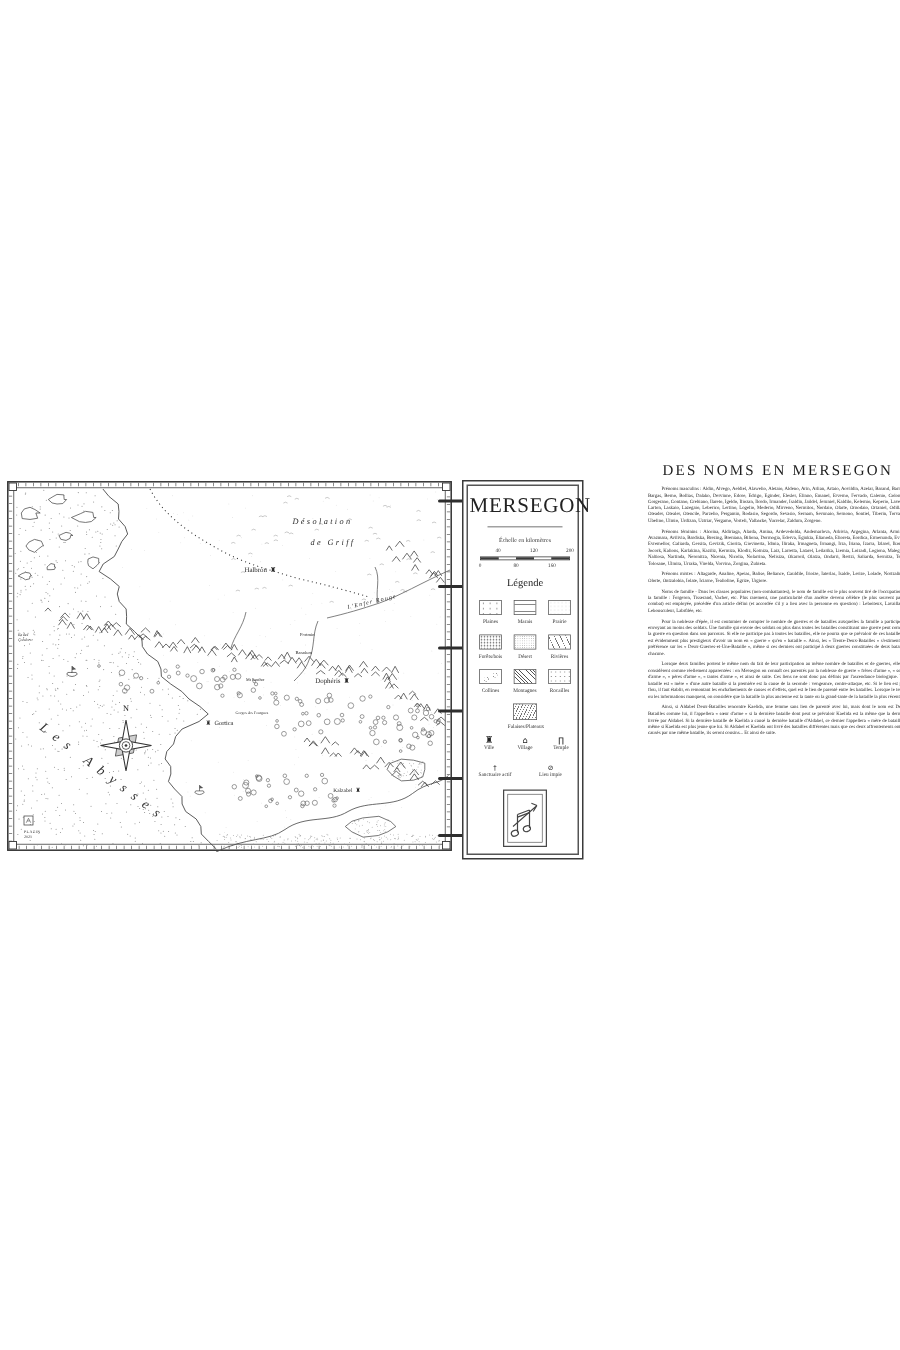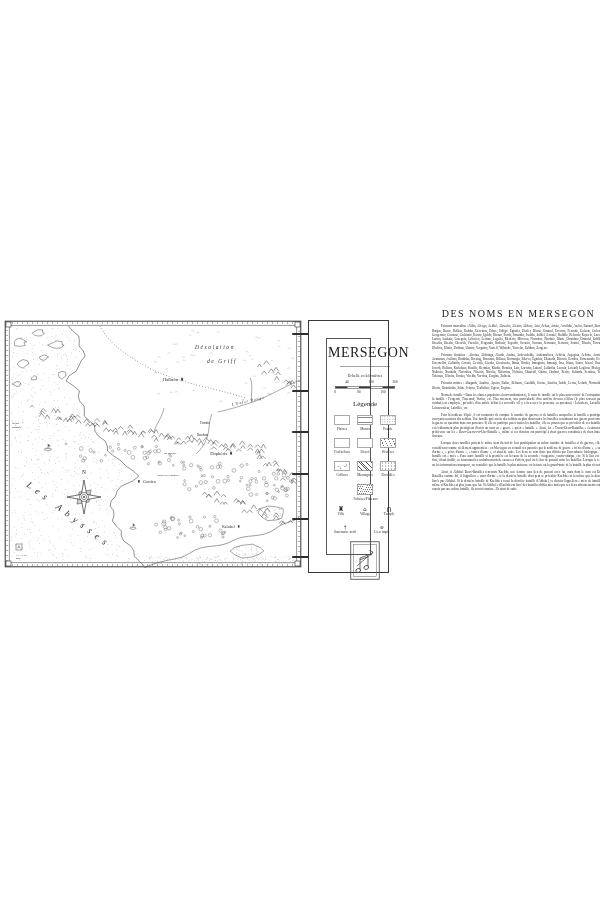--- a/index.html
+++ b/index.html
@@ -1,21 +1,21 @@
 <!DOCTYPE html>
 <html><head>
 <meta charset="utf-8">
 <style>
   html,body{margin:0;padding:0;background:#fff;}
   .stage{position:relative;width:600px;height:900px;background:#ffffff;overflow:hidden;
          font-family:"Liberation Serif",serif;color:#2b2b2b;}
   .abs{position:absolute;}
   
   .legend-page{left:308px;top:320px;width:81px;height:253px;border:1.2px solid #3a3a3a;
-               padding:17px;box-sizing:border-box;background:#fff;}
+               padding:2px;box-sizing:border-box;background:#fff;}
   .legend-inner{width:100%;height:100%;border:0.8px solid #555;position:relative;box-sizing:border-box;}
   .legend-content{position:absolute;left:1px;top:1px;width:148px;height:486px;
                   transform:scale(0.5);transform-origin:0 0;}
   .lg-title{position:absolute;top:8px;left:0;width:100%;text-align:center;font-size:28px;
             letter-spacing:1px;color:#222;font-weight:400;}
   .lg-divider{position:absolute;top:52px;left:24px;width:100px;border-top:1.5px solid #444;}
   .lg-scale-title{position:absolute;top:66px;left:0;width:100%;text-align:center;font-size:8px;color:#333;}
   .scalebar{position:absolute;top:92px;left:14px;width:120px;height:5px;border:0.8px solid #333;
             display:flex;box-sizing:border-box;}
   .seg{flex:1;height:100%;}

